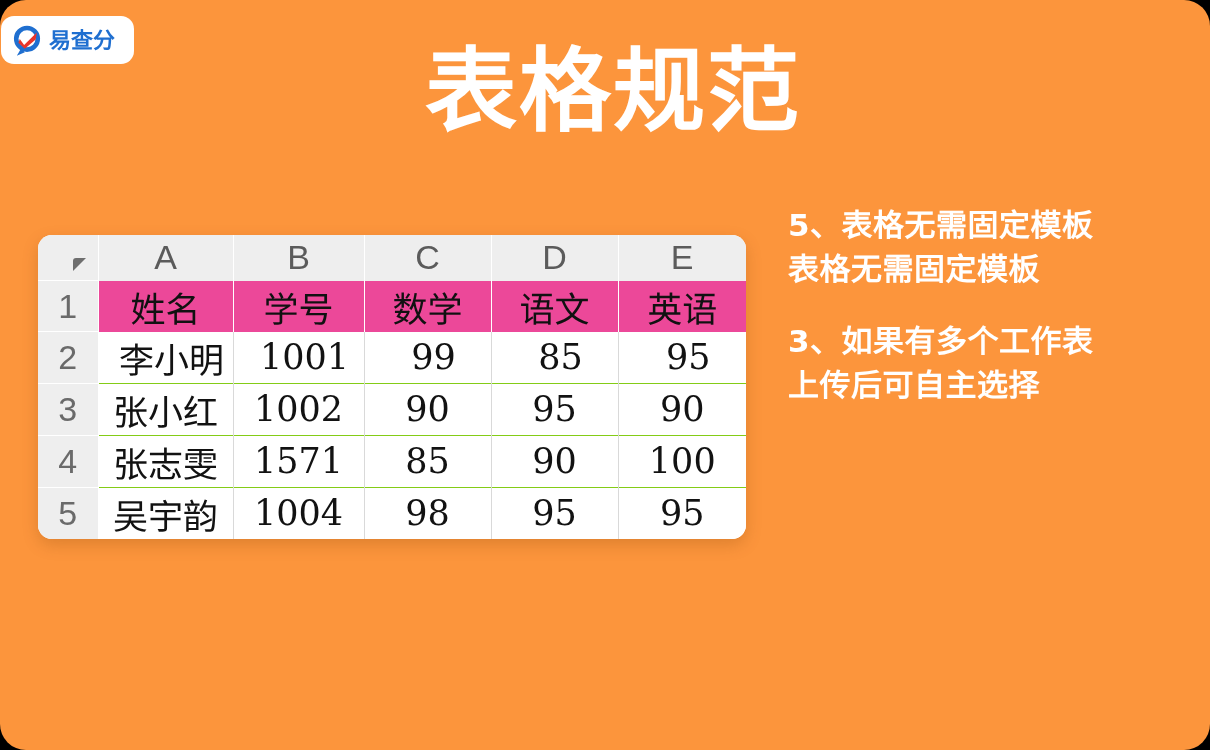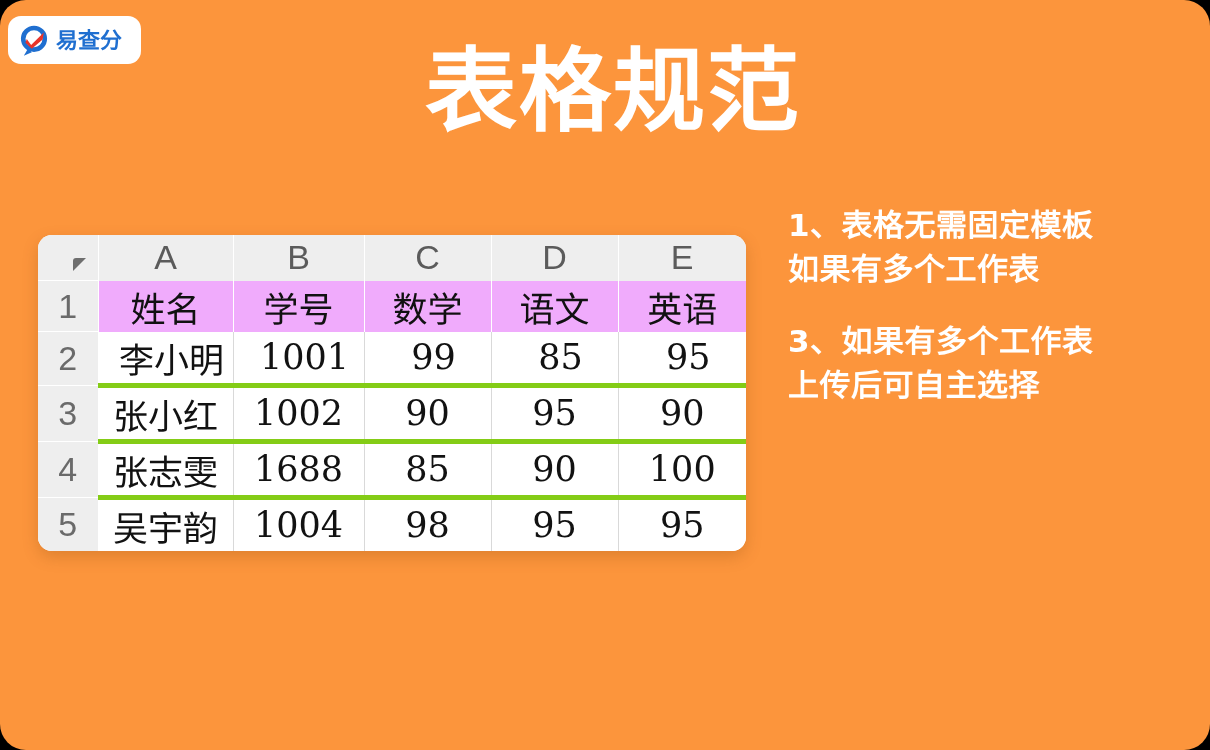--- a/index.html
+++ b/index.html
@@ -22,21 +22,21 @@
     height: 750px;
     background: #fc953c;
     border-radius: 26px;
     overflow: hidden;
     box-sizing: border-box;
   }
 
   
   #logo-badge {
     position: absolute;
-    left: 8px;
+    left: 1px;
     top: 16px;
     width: 133px;
     height: 48px;
     background: #ffffff;
     border-radius: 13px;
     display: flex;
     align-items: center;
     padding-left: 9px;
     box-sizing: border-box;
   }
@@ -131,35 +131,35 @@
     color: #6a6a6a;
     font-size: 34px;
     font-family: "Liberation Sans", "DejaVu Sans", sans-serif;
     border-top: 1px solid #ffffff;
     border-right: 1px solid #ffffff;
     height: 50px;
   }
 
   
   tr.headrow td.cell {
-    background: #f0abfc;
+    background: #ec4899;
     color: #111111;
     font-size: 35px;
     height: 50px;
     border-right: 1px solid #ffffff;
   }
   tr.headrow td.cell.last { border-right: none; }
 
   
   tr.datarow td.cell {
     background: #ffffff;
     color: #121212;
     font-size: 35px;
     height: 50px;
-    border-top: 5px solid #84cc16;
+    border-top: 1px solid #84cc16;
     border-right: 1px solid #d9d9d9;
   }
   tr.datarow td.cell.last { border-right: none; }
   tr.datarow.first td.cell { border-top: none; padding-left: 12px; }
 
   
   #notes {
     position: absolute;
     left: 788px;
     top: 203px;
@@ -241,42 +241,42 @@
           <td class="cell">张小红</td>
           <td class="cell">1002</td>
           <td class="cell">90</td>
           <td class="cell">95</td>
           <td class="cell last">90</td>
         </tr>
 
         <tr class="datarow">
           <td class="rownum">4</td>
           <td class="cell">张志雯</td>
-          <td class="cell">1688</td>
+          <td class="cell">1571</td>
           <td class="cell">85</td>
           <td class="cell">90</td>
           <td class="cell last">100</td>
         </tr>
 
         <tr class="datarow">
           <td class="rownum">5</td>
           <td class="cell">吴宇韵</td>
           <td class="cell">1004</td>
           <td class="cell">98</td>
           <td class="cell">95</td>
           <td class="cell last">95</td>
         </tr>
       </tbody>
     </table>
   </div>
 
   <div id="notes">
     <div class="note">
-      <span class="line">1、表格无需固定模板</span>
-      <span class="line">如果有多个工作表</span>
+      <span class="line">5、表格无需固定模板</span>
+      <span class="line">表格无需固定模板</span>
     </div>
     <div class="note">
       <span class="line">3、如果有多个工作表</span>
       <span class="line">上传后可自主选择</span>
     </div>
   </div>
 
 </div>
 
 </body></html>

